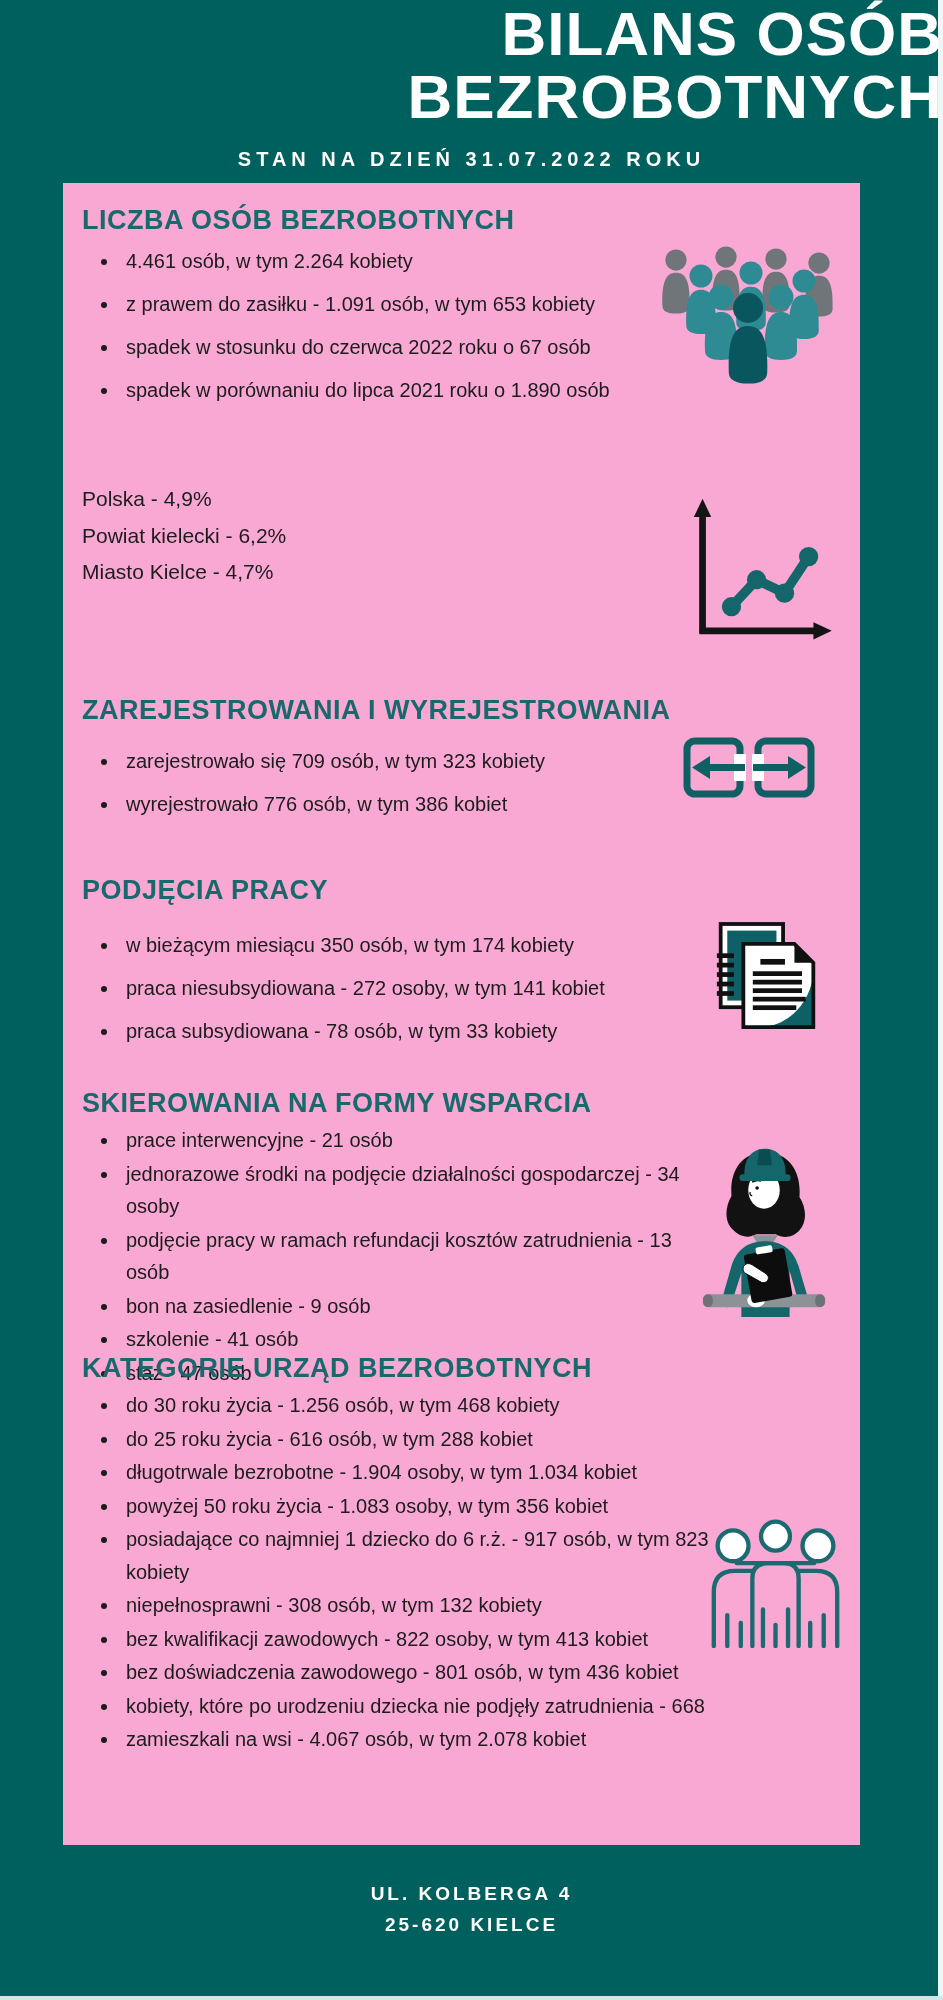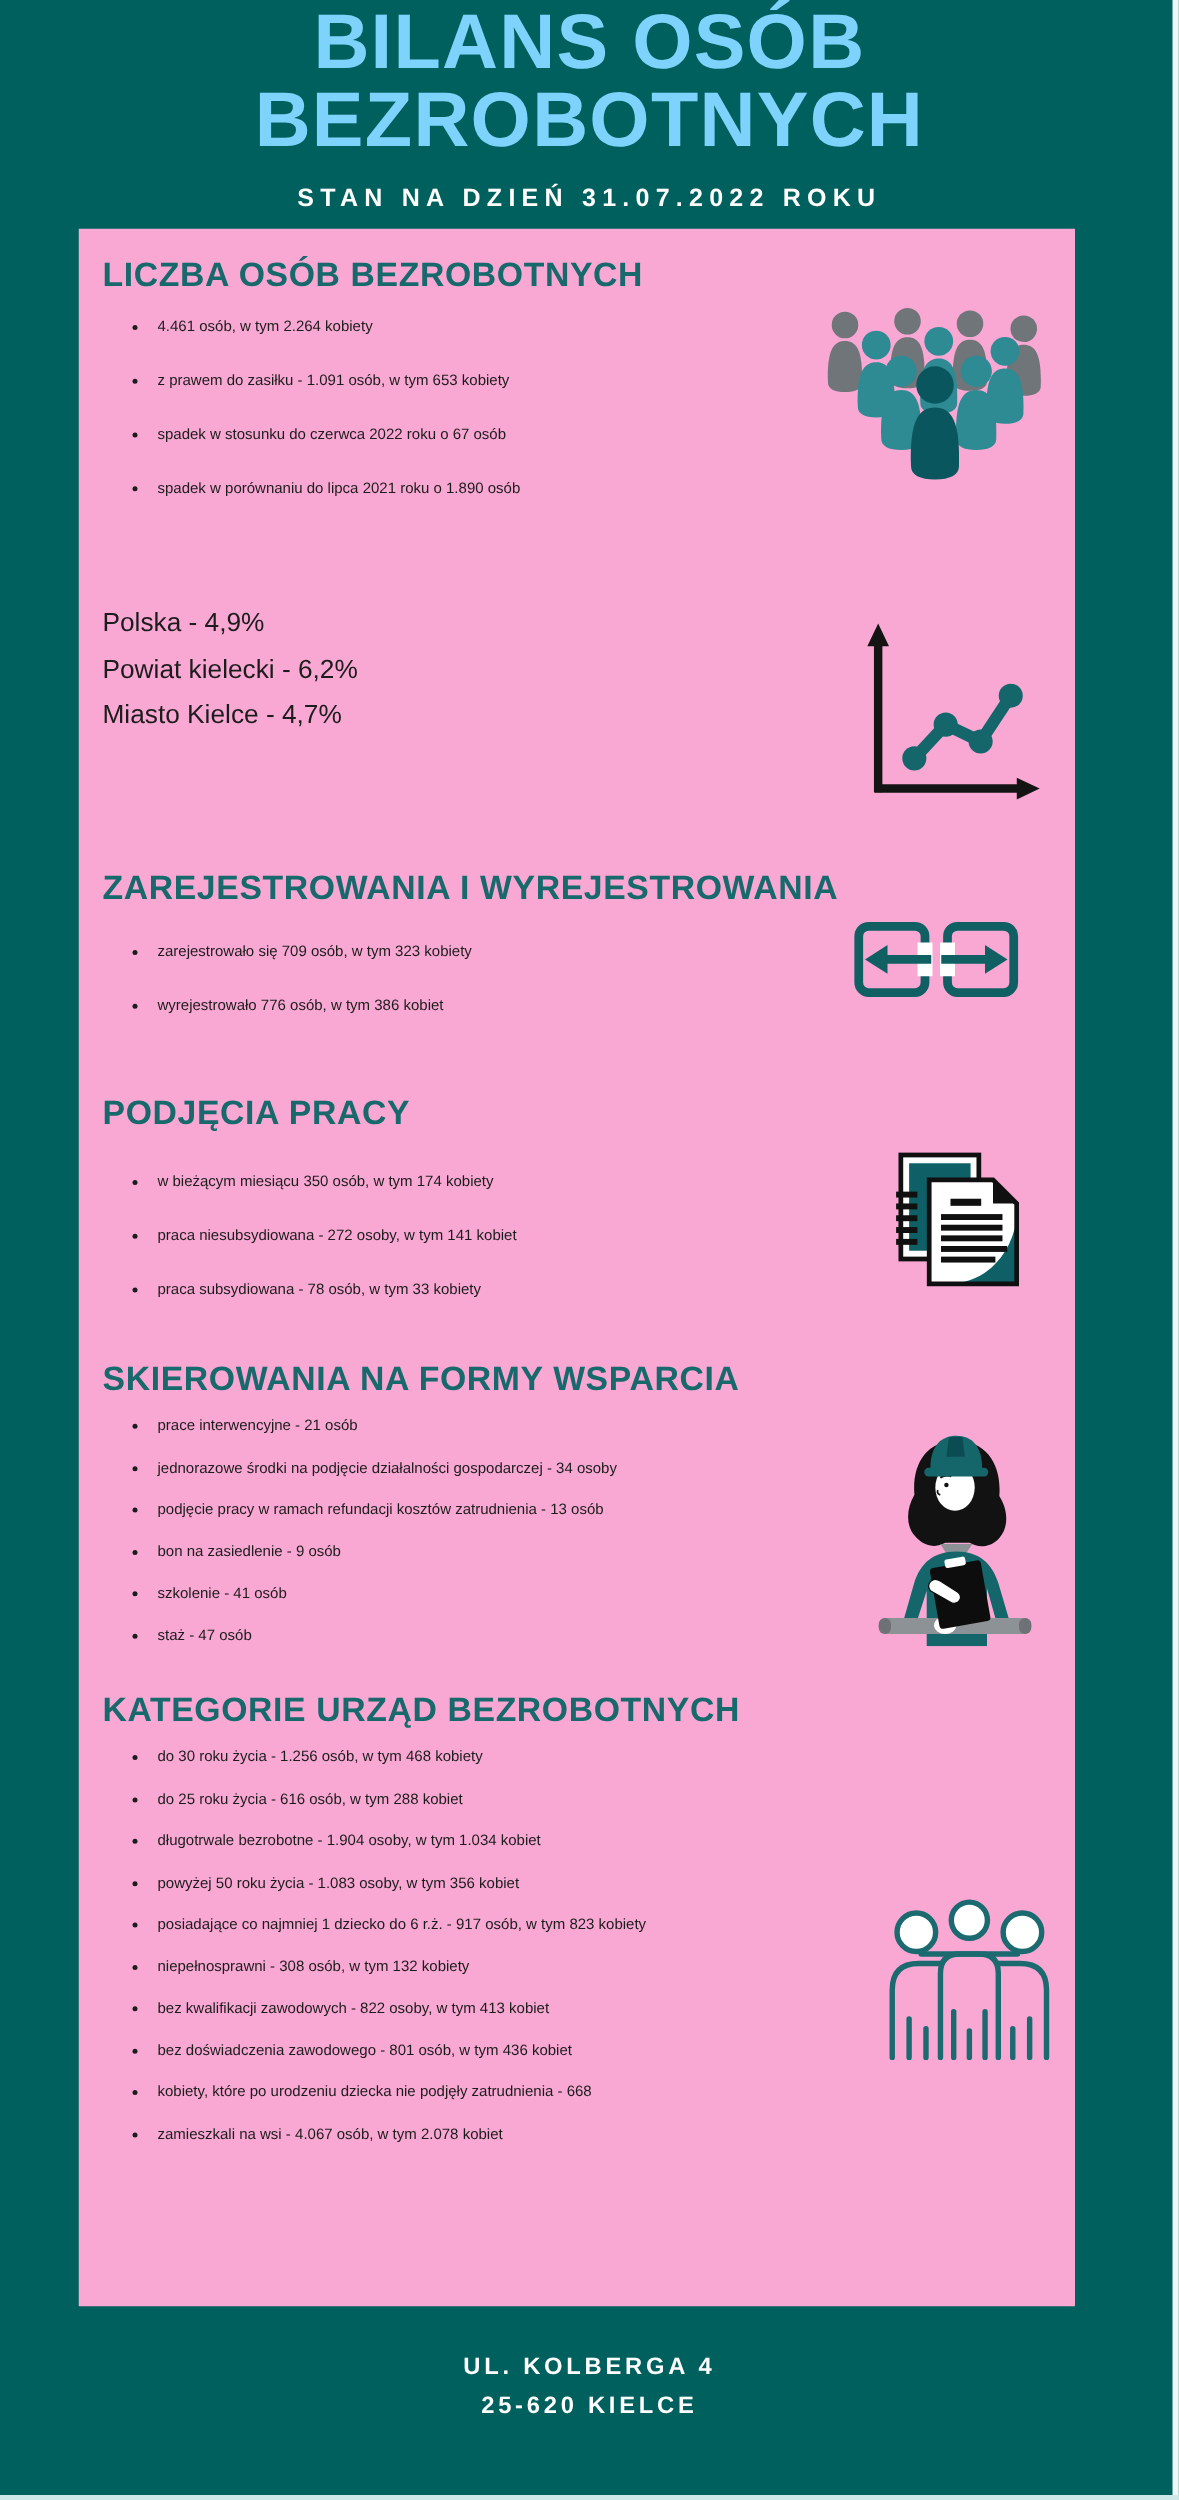--- a/index.html
+++ b/index.html
@@ -8,42 +8,42 @@
     background:#00605D;
     font-family:"Liberation Sans", sans-serif;
     position:relative;
     overflow:hidden;
   }
   .edge-right{position:absolute;top:0;right:0;width:5px;height:2000px;background:#ecf8f6;}
   .edge-bottom{position:absolute;left:0;bottom:0;width:943px;height:4px;background:#cfe8e7;}
 
   .title{
     position:absolute;top:2px;left:0;width:943px;
-    text-align:center;color:#7dd3fc;font-weight:bold;
+    text-align:right;color:#ffffff;font-weight:bold;
     font-size:62px;line-height:63px;letter-spacing:1px;
   }
   .subtitle{
     position:absolute;top:148px;left:0;width:943px;
     text-align:center;color:#ffffff;font-weight:bold;
     font-size:20px;letter-spacing:5px;
   }
 
   .card{
     position:absolute;left:63px;top:183px;width:797px;height:1662px;
     background:#f9a8d4;
   }
 
   .sec{position:absolute;left:19px;}
   .sec-h{
     margin:0;color:#17696B;font-size:27px;font-weight:bold;
     letter-spacing:.5px;line-height:34px;
   }
   .blist{
     margin:8px 0 0 20px;padding:0 0 0 18px;
-    color:#1c1c1c;font-size:12px;
+    color:#1c1c1c;font-size:20px;
   }
   .blist li{line-height:32px;padding-left:6px;}
   .g11 li{margin-bottom:11px;}
   .g0 li{margin-bottom:1px;line-height:32.5px;}
   .tight{margin-top:4px;}
   .w560{width:560px}.w585{width:585px}.w620{width:620px}
   .plain-lines{margin-top:13px;color:#1c1c1c;font-size:21px;}
   .plain-lines div{line-height:36.5px;}
 
   .icon{position:absolute;}

